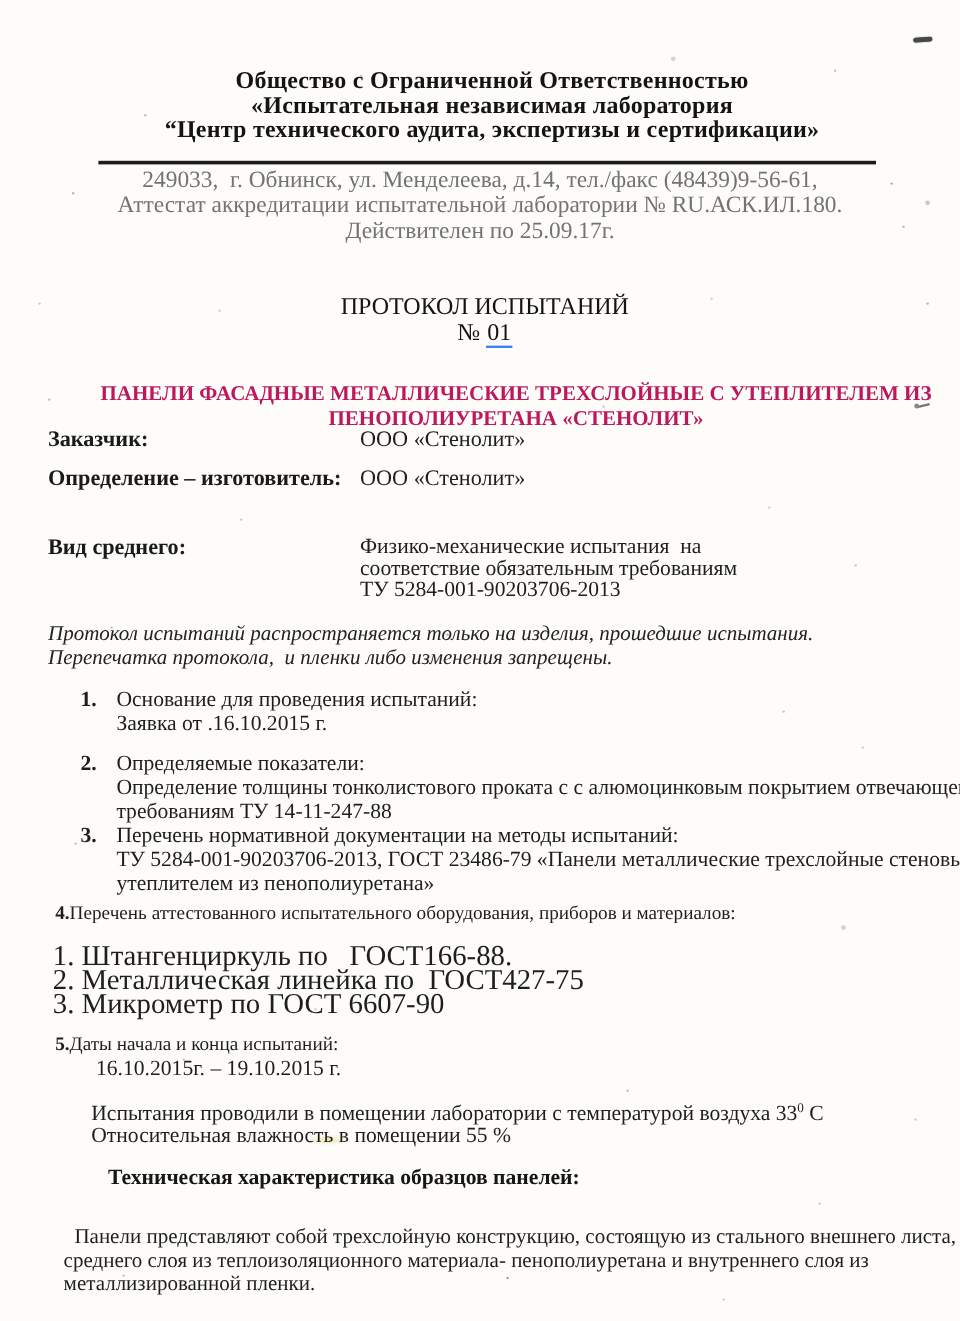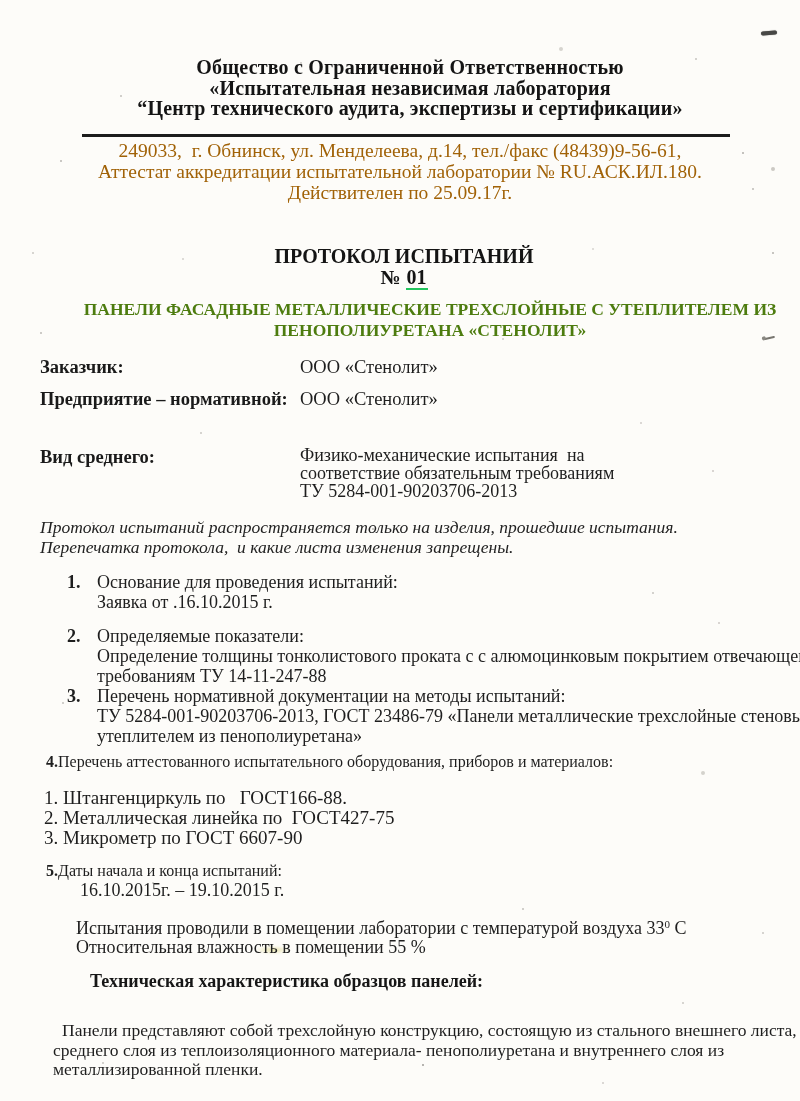--- a/index.html
+++ b/index.html
@@ -18,45 +18,45 @@
     position:absolute;top:57px;left:20px;width:780px;
     text-align:center;font-weight:bold;font-size:20px;line-height:20.5px;
     color:#141414;letter-spacing:.2px;
   }
   .divider{
     position:absolute;top:134px;left:82px;width:648px;height:2.5px;
     background:#1c1c1c;
   }
   .contact{
     position:absolute;top:140px;left:0;width:800px;
-    text-align:center;font-size:19.5px;line-height:21px;color:#a16207;
+    text-align:center;font-size:19.5px;line-height:21px;color:#737373;
   }
   .protocol{
     position:absolute;top:246px;left:8px;width:792px;
-    text-align:center;font-weight:bold;font-size:20px;line-height:21px;color:#141414;
-  }
-  .num-underline{border-bottom:2px solid #22c55e;padding:0 1px;}
+    text-align:center;font-weight:normal;font-size:20px;line-height:21px;color:#141414;
+  }
+  .num-underline{border-bottom:2px solid #3b82f6;padding:0 1px;}
   .subject{
-    position:absolute;top:299px;left:60px;width:740px;
-    text-align:center;font-weight:bold;font-size:17.5px;line-height:20.5px;color:#4d7c0f;
+    position:absolute;top:317px;left:60px;width:740px;
+    text-align:center;font-weight:bold;font-size:17.5px;line-height:20.5px;color:#be185d;
   }
   .row{position:absolute;left:0;width:800px;font-size:18.5px;}
   .row .label{position:absolute;left:40px;font-weight:bold;color:#1a1a1a;white-space:pre;}
   .row .value{position:absolute;left:300px;white-space:pre;}
   .value-block{position:absolute;left:300px;font-size:18px;line-height:17.8px;}
   .disclaimer{
     position:absolute;top:518px;left:40px;width:730px;
     font-style:italic;font-size:17.5px;line-height:19.5px;color:#222;
   }
   .list-item{position:absolute;left:67px;width:700px;font-size:18px;line-height:20px;}
   .list-item .lnum{position:absolute;left:0;font-weight:bold;}
   .list-item .itext{margin-left:30px;}
   .sec-head{position:absolute;font-size:16px;white-space:pre;}
   .sec-head .inum{font-weight:bold;}
-  .equipment{position:absolute;top:788px;left:44px;font-size:19px;line-height:19.8px;}
+  .equipment{position:absolute;top:788px;left:44px;font-size:24px;line-height:19.8px;}
   .dates{position:absolute;top:880px;left:80px;font-size:18px;white-space:pre;}
   .conditions{position:absolute;top:915px;left:76px;font-size:18px;line-height:19px;}
   .conditions .sup{font-size:11px;vertical-align:6px;}
   .tech-heading{position:absolute;top:971px;left:90px;font-weight:bold;font-size:18px;color:#161616;white-space:pre;}
   .tech-par{position:absolute;top:1021px;left:53px;width:730px;font-size:17.5px;line-height:19.5px;}
   .tech-par .line:first-child{padding-left:9px;}
 
   
   .speckles{
     position:absolute;top:0;left:0;width:2px;height:2px;border-radius:50%;
@@ -126,36 +126,36 @@
     <span class="line">ПАНЕЛИ ФАСАДНЫЕ МЕТАЛЛИЧЕСКИЕ ТРЕХСЛОЙНЫЕ С УТЕПЛИТЕЛЕМ ИЗ</span>
     <span class="line">ПЕНОПОЛИУРЕТАНА «СТЕНОЛИТ»</span>
   </div>
 
   <div class="row" style="top:357px">
     <span class="label">Заказчик:</span>
     <span class="value">ООО «Стенолит»</span>
   </div>
 
   <div class="row" style="top:389px">
-    <span class="label">Предприятие – нормативной:</span>
+    <span class="label">Определение – изготовитель:</span>
     <span class="value">ООО «Стенолит»</span>
   </div>
 
   <div class="row" style="top:447px">
     <span class="label">Вид среднего:</span>
     <span class="value-block">
       <span class="line">Физико-механические испытания  на</span>
       <span class="line">соответствие обязательным требованиям</span>
       <span class="line">ТУ 5284-001-90203706-2013</span>
     </span>
   </div>
 
   <div class="disclaimer">
     <span class="line">Протокол испытаний распространяется только на изделия, прошедшие испытания.</span>
-    <span class="line">Перепечатка протокола,  и какие листа изменения запрещены.</span>
+    <span class="line">Перепечатка протокола,  и пленки либо изменения запрещены.</span>
   </div>
 
   <div class="list-item" style="top:572px">
     <span class="lnum">1.</span>
     <div class="itext">
       <span class="line">Основание для проведения испытаний:</span>
       <span class="line">Заявка от .16.10.2015 г.</span>
     </div>
   </div>
 

